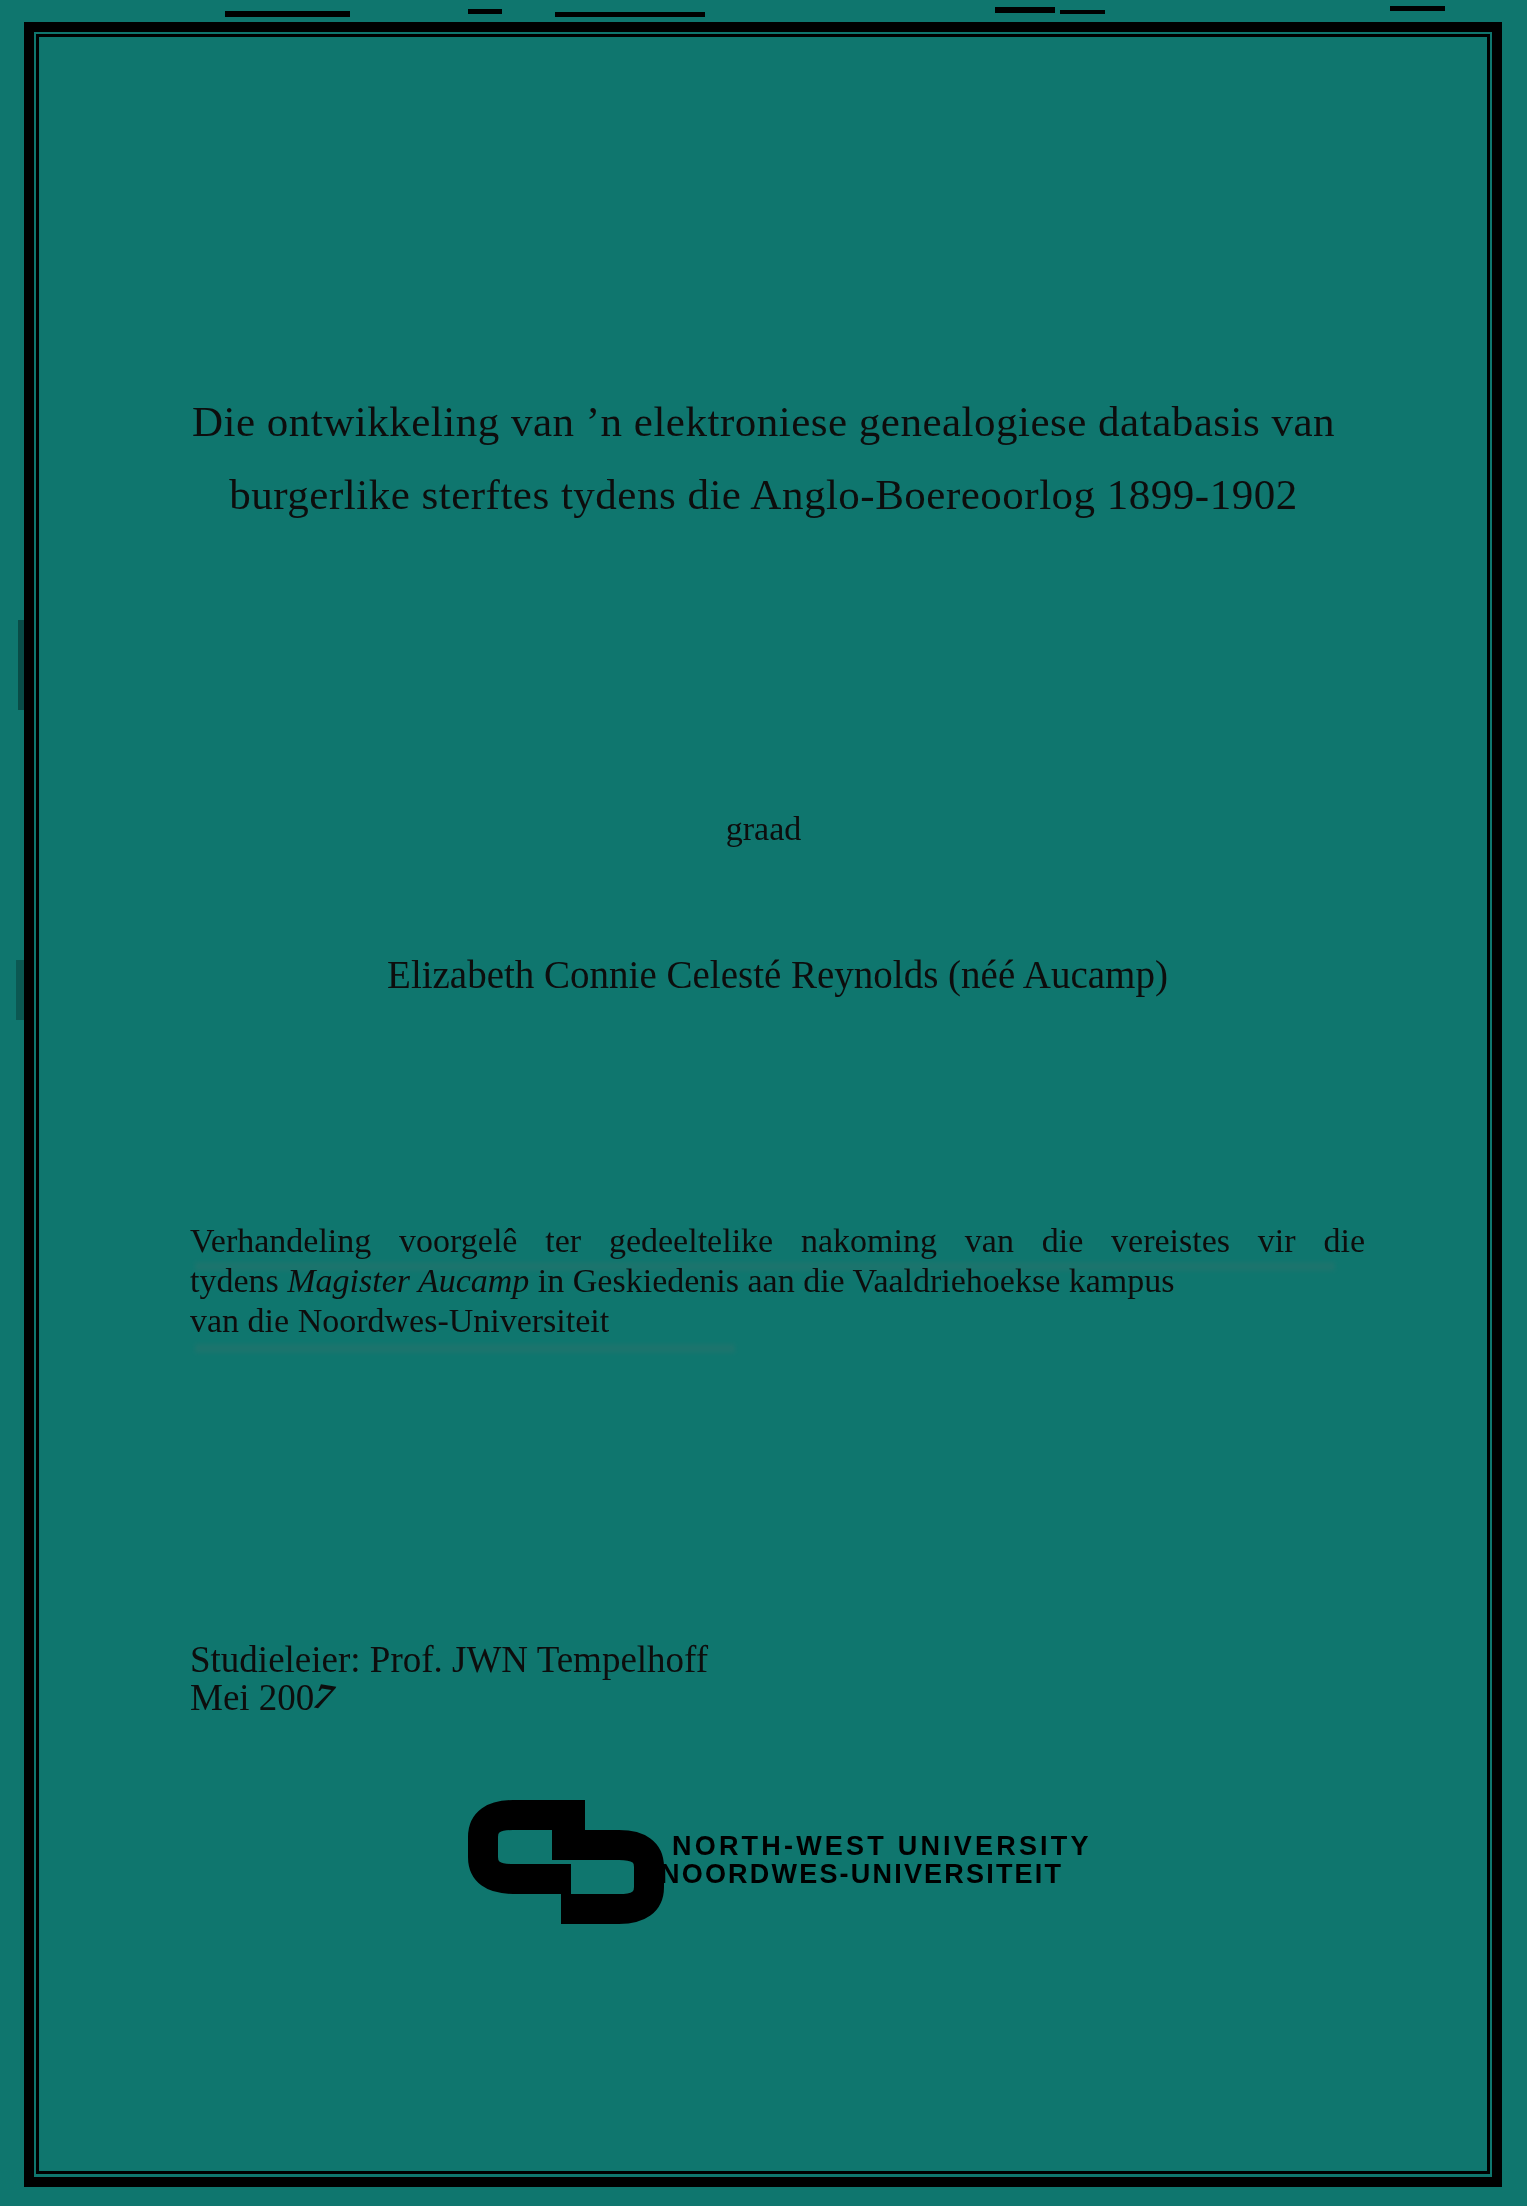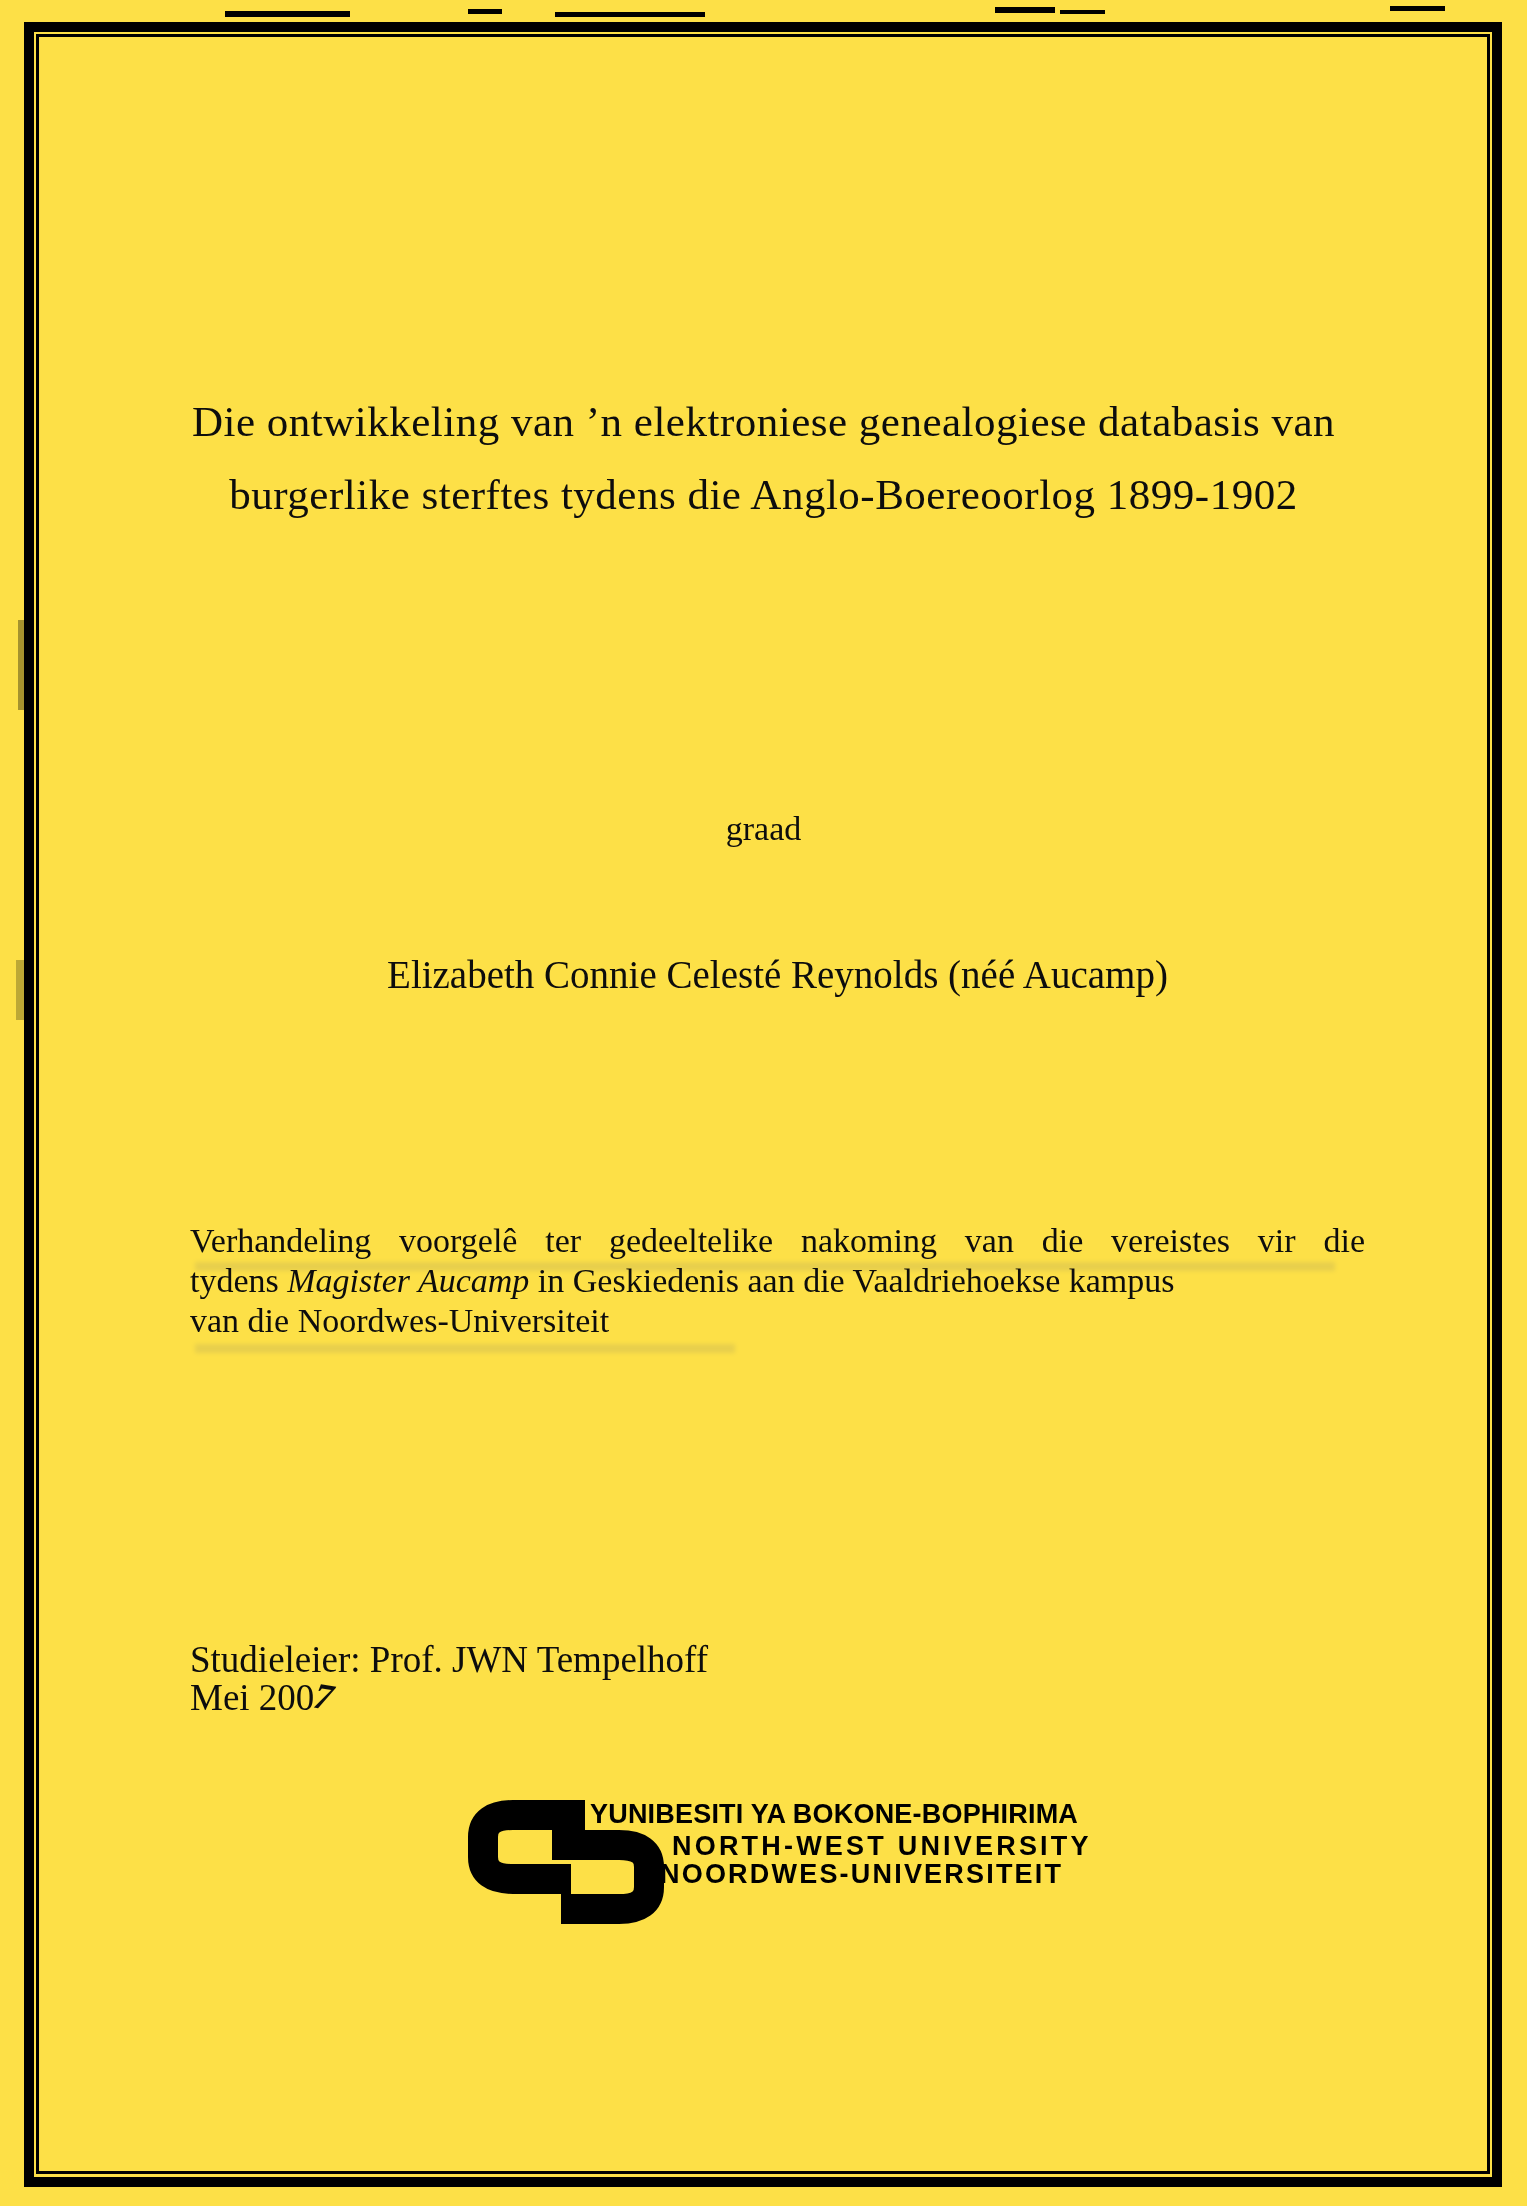--- a/index.html
+++ b/index.html
@@ -4,21 +4,21 @@
 <style>
   html, body {
     margin: 0;
     padding: 0;
     background: #ffffff;
   }
   .page {
     position: relative;
     width: 1527px;
     height: 2206px;
-    background: #fde047;
+    background: #0f766e;
     overflow: hidden;
     color: #0d0d0d;
     font-family: "Liberation Serif", "DejaVu Serif", serif;
   }
   
   .frame-outer {
     position: absolute;
     left: 24px; top: 22px;
     width: 1478px; height: 2165px;
     border: 10px solid #000;
@@ -165,18 +165,17 @@
   <div class="supervisor">Studieleier: Prof. JWN Tempelhoff</div>
   <div class="date"><span>Mei 200</span><span class="seven">7</span></div>
 
   <div class="logo">
     <svg width="200" height="134" viewBox="0 0 200 134">
 
       <path d="M 118 20 H 46 Q 16 20 16 42 V 62 Q 16 84 46 84 H 104" fill="none" stroke="#000" stroke-width="30" stroke-linejoin="round" stroke-linecap="butt"></path>
 
       <path d="M 85 50 H 152 Q 182 50 182 72 V 92 Q 182 114 152 114 H 94" fill="none" stroke="#000" stroke-width="30" stroke-linejoin="round" stroke-linecap="butt"></path>
     </svg>
-    <div class="logo-line logo-l1">YUNIBESITI YA BOKONE-BOPHIRIMA</div>
     <div class="logo-line logo-l2">NORTH-WEST UNIVERSITY</div>
     <div class="logo-line logo-l3">NOORDWES-UNIVERSITEIT</div>
   </div>
 
 </div>
 
 </body></html>

